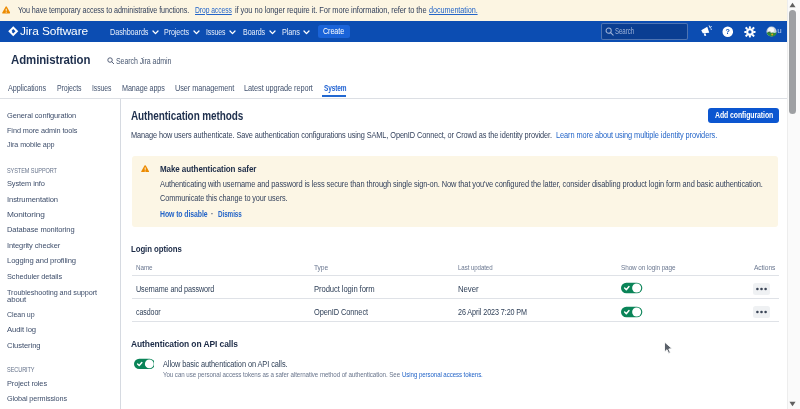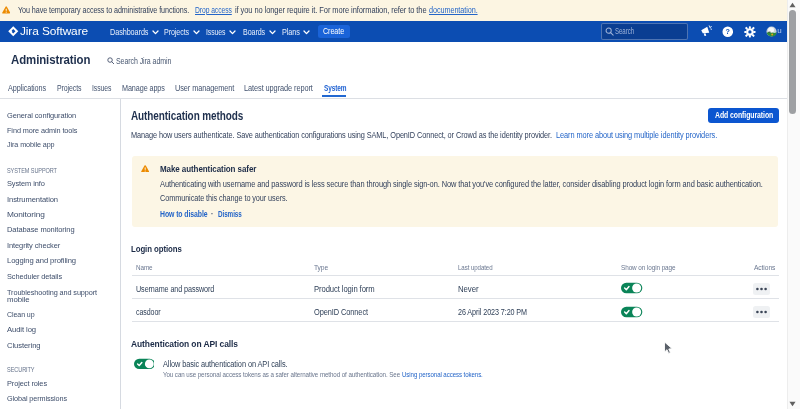--- a/index.html
+++ b/index.html
@@ -148,21 +148,21 @@
 <span class="t" id="s3" style="left:7.30px;top:141.37px;font-size:7.90px;color:#3e4e6b;transform:scaleX(0.9132);">Jira mobile app</span>
 <span class="t" id="sh1" style="left:7.30px;top:167.56px;font-size:6.40px;color:#66738b;transform:scaleX(0.8688);">SYSTEM SUPPORT</span>
 <span class="t" id="s4" style="left:7.30px;top:179.97px;font-size:7.90px;color:#3e4e6b;transform:scaleX(0.9421);">System info</span>
 <span class="t" id="s5" style="left:7.30px;top:196.07px;font-size:7.90px;color:#3e4e6b;transform:scaleX(0.9643);">Instrumentation</span>
 <span class="t" id="s6" style="left:7.30px;top:211.47px;font-size:7.90px;color:#3e4e6b;transform:scaleX(1.0546);">Monitoring</span>
 <span class="t" id="s7" style="left:7.30px;top:226.17px;font-size:7.90px;color:#3e4e6b;transform:scaleX(0.9518);">Database monitoring</span>
 <span class="t" id="s8" style="left:7.30px;top:241.57px;font-size:7.90px;color:#3e4e6b;transform:scaleX(0.9466);">Integrity checker</span>
 <span class="t" id="s9" style="left:7.30px;top:257.07px;font-size:7.90px;color:#3e4e6b;transform:scaleX(0.9695);">Logging and profiling</span>
 <span class="t" id="s10" style="left:7.30px;top:272.87px;font-size:7.90px;color:#3e4e6b;transform:scaleX(0.9347);">Scheduler details</span>
 <span class="t" id="s11a" style="left:7.30px;top:288.77px;font-size:7.90px;color:#3e4e6b;transform:scaleX(0.9234);">Troubleshooting and support</span>
-<span class="t" id="s11b" style="left:7.30px;top:296.27px;font-size:7.90px;color:#3e4e6b;transform:scaleX(0.9894);">mobile</span>
+<span class="t" id="s11b" style="left:7.30px;top:296.27px;font-size:7.90px;color:#3e4e6b;transform:scaleX(0.9894);">about</span>
 <span class="t" id="s12" style="left:7.30px;top:310.57px;font-size:7.90px;color:#3e4e6b;transform:scaleX(0.8929);">Clean up</span>
 <span class="t" id="s13" style="left:7.30px;top:326.37px;font-size:7.90px;color:#3e4e6b;transform:scaleX(0.9727);">Audit log</span>
 <span class="t" id="s14" style="left:7.30px;top:341.87px;font-size:7.90px;color:#3e4e6b;transform:scaleX(0.9701);">Clustering</span>
 <span class="t" id="sh2" style="left:7.30px;top:367.26px;font-size:6.40px;color:#66738b;transform:scaleX(0.8726);">SECURITY</span>
 <span class="t" id="s15" style="left:7.30px;top:379.57px;font-size:7.90px;color:#3e4e6b;transform:scaleX(0.9398);">Project roles</span>
 <span class="t" id="s16" style="left:7.30px;top:394.97px;font-size:7.90px;color:#3e4e6b;transform:scaleX(0.9187);">Global permissions</span>
 <span class="t" id="c_h1" style="left:130.50px;top:109.28px;font-size:13.20px;color:#1e2f4d;font-weight:700;transform:scaleX(0.7550);">Authentication methods</span>
 <span class="t" id="btn_add_t" style="left:714.70px;top:110.78px;font-size:8.60px;color:#ffffff;font-weight:700;transform:scaleX(0.8050);">Add configuration</span>
 <span class="t" id="c_desc1" style="left:130.50px;top:130.76px;font-size:8.70px;color:#33415c;transform:scaleX(0.8443);">Manage how users authenticate. Save authentication configurations using SAML, OpenID Connect, or Crowd as the identity provider.</span>
 <span class="t" id="c_desc2" style="left:555.50px;top:130.76px;font-size:8.70px;color:#2465c8;transform:scaleX(0.8501);">Learn more about using multiple identity providers.</span>

